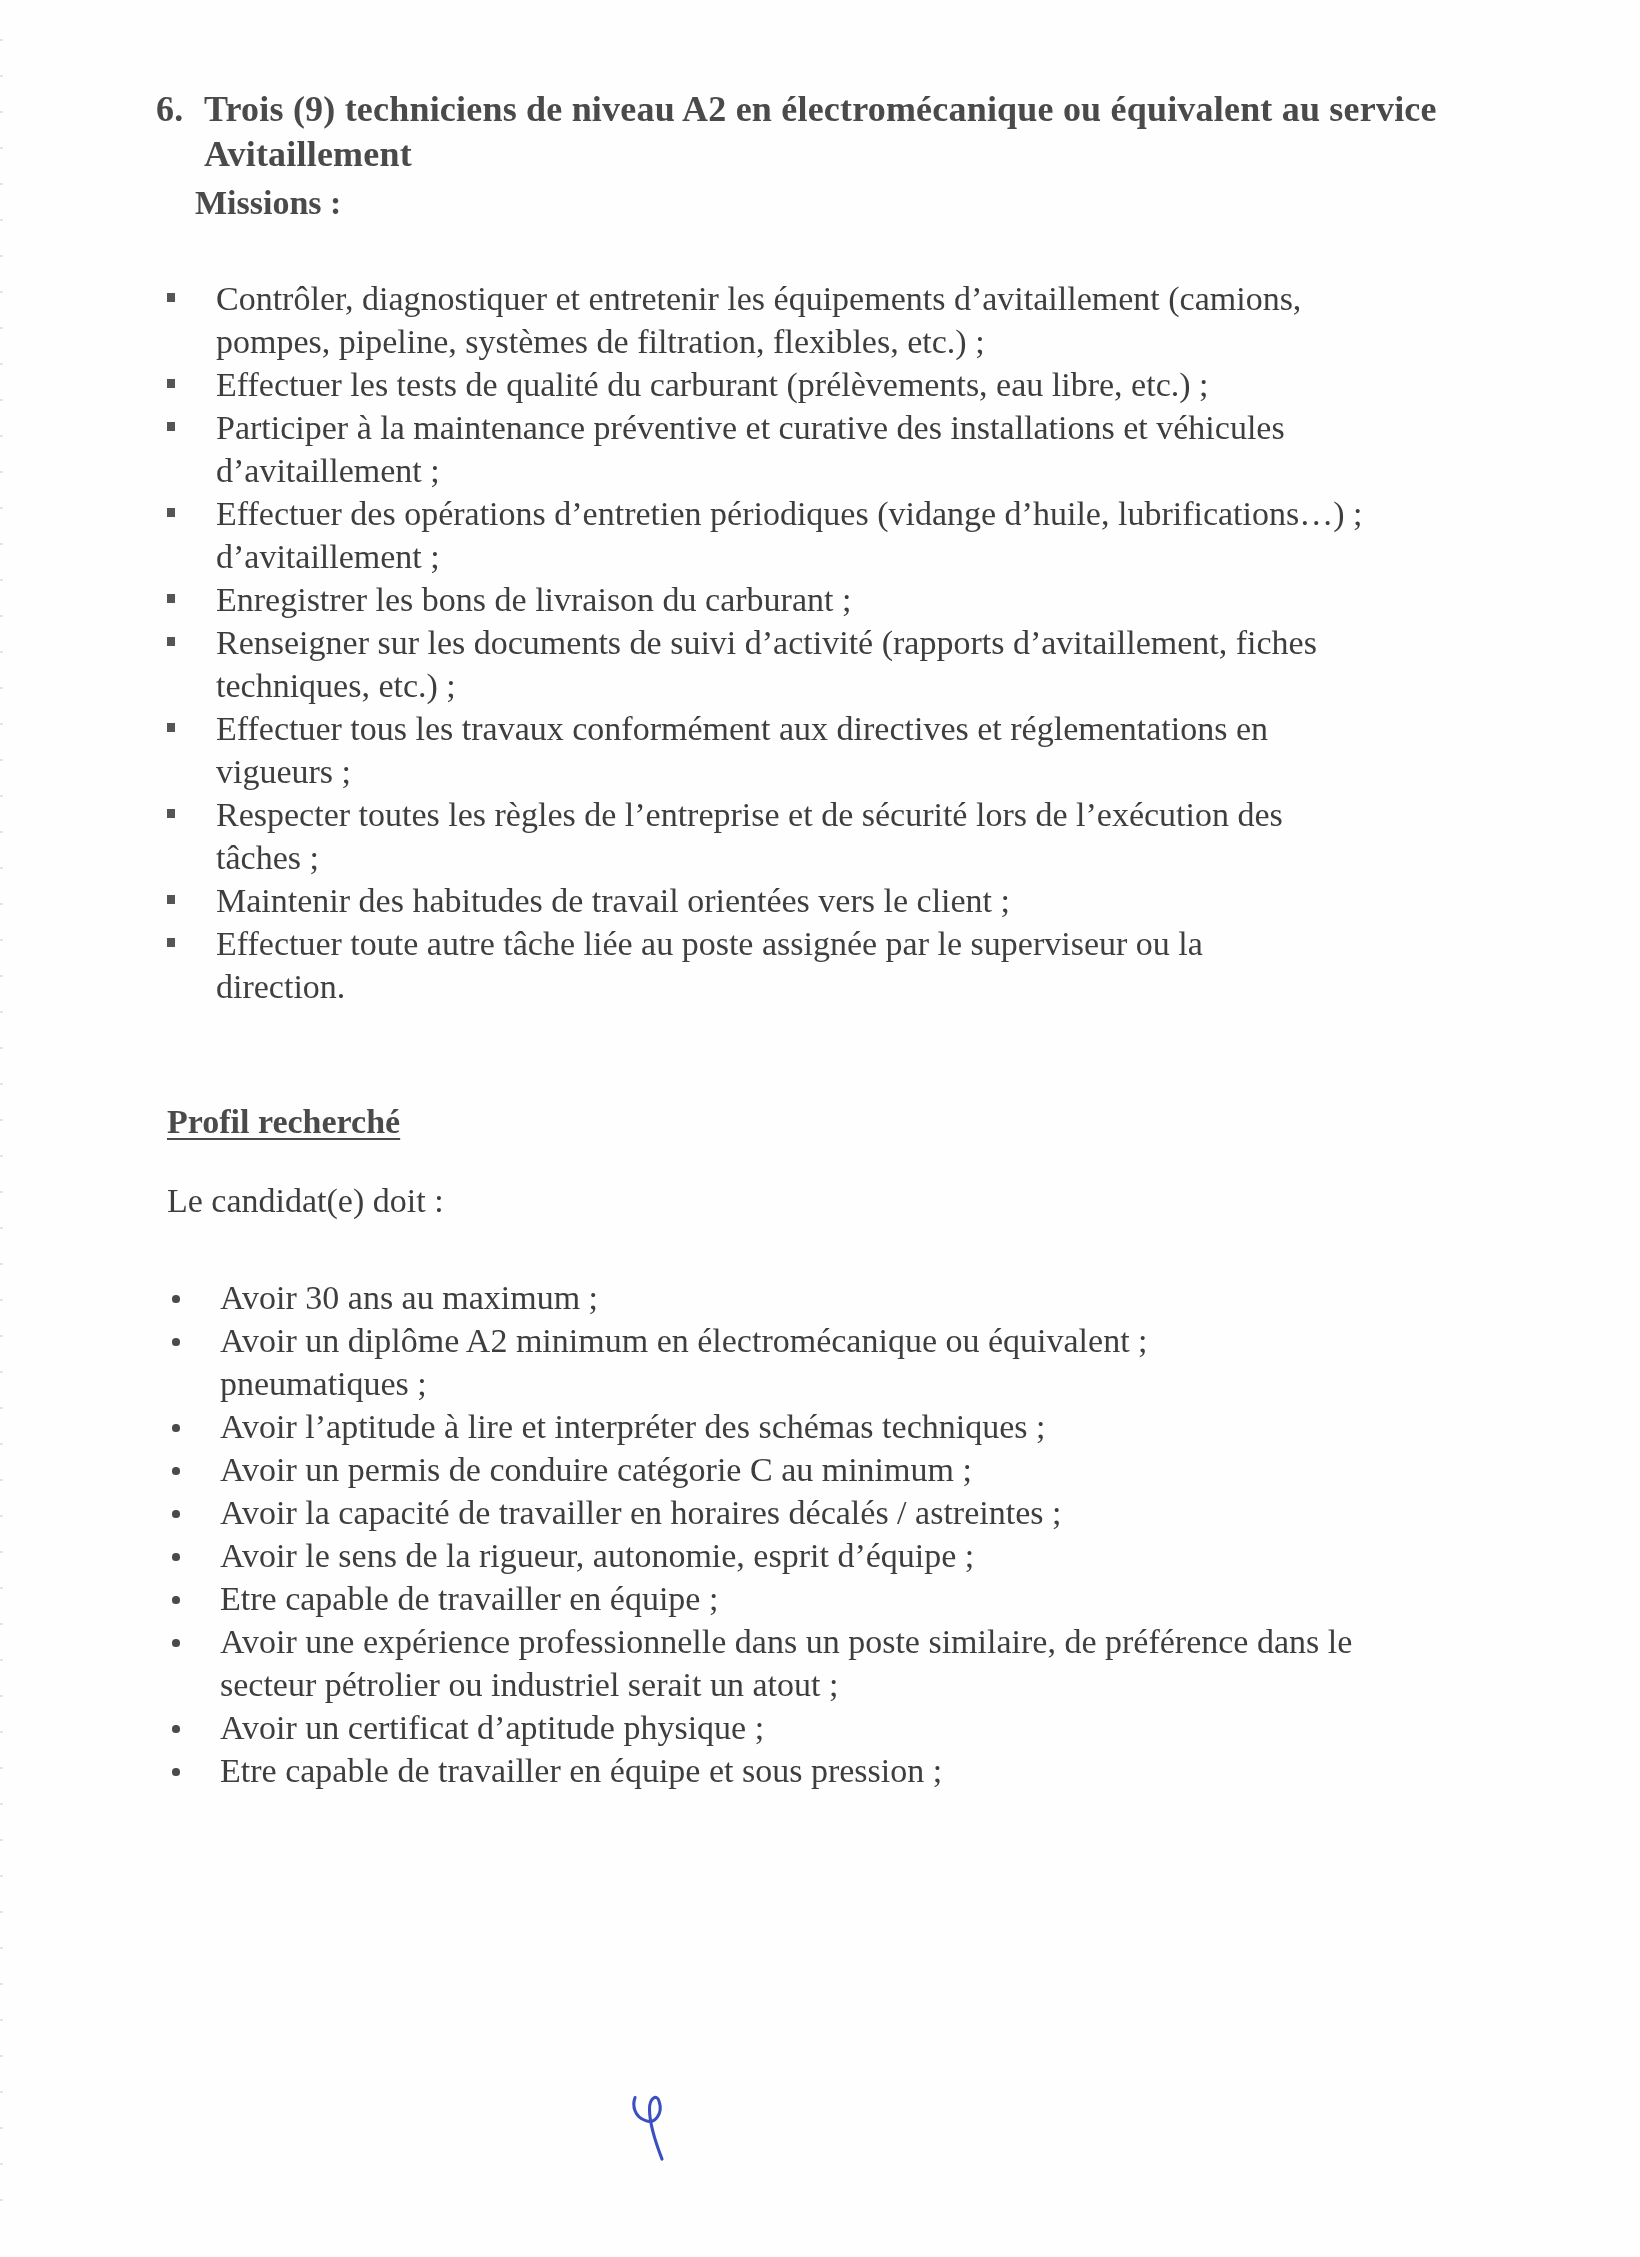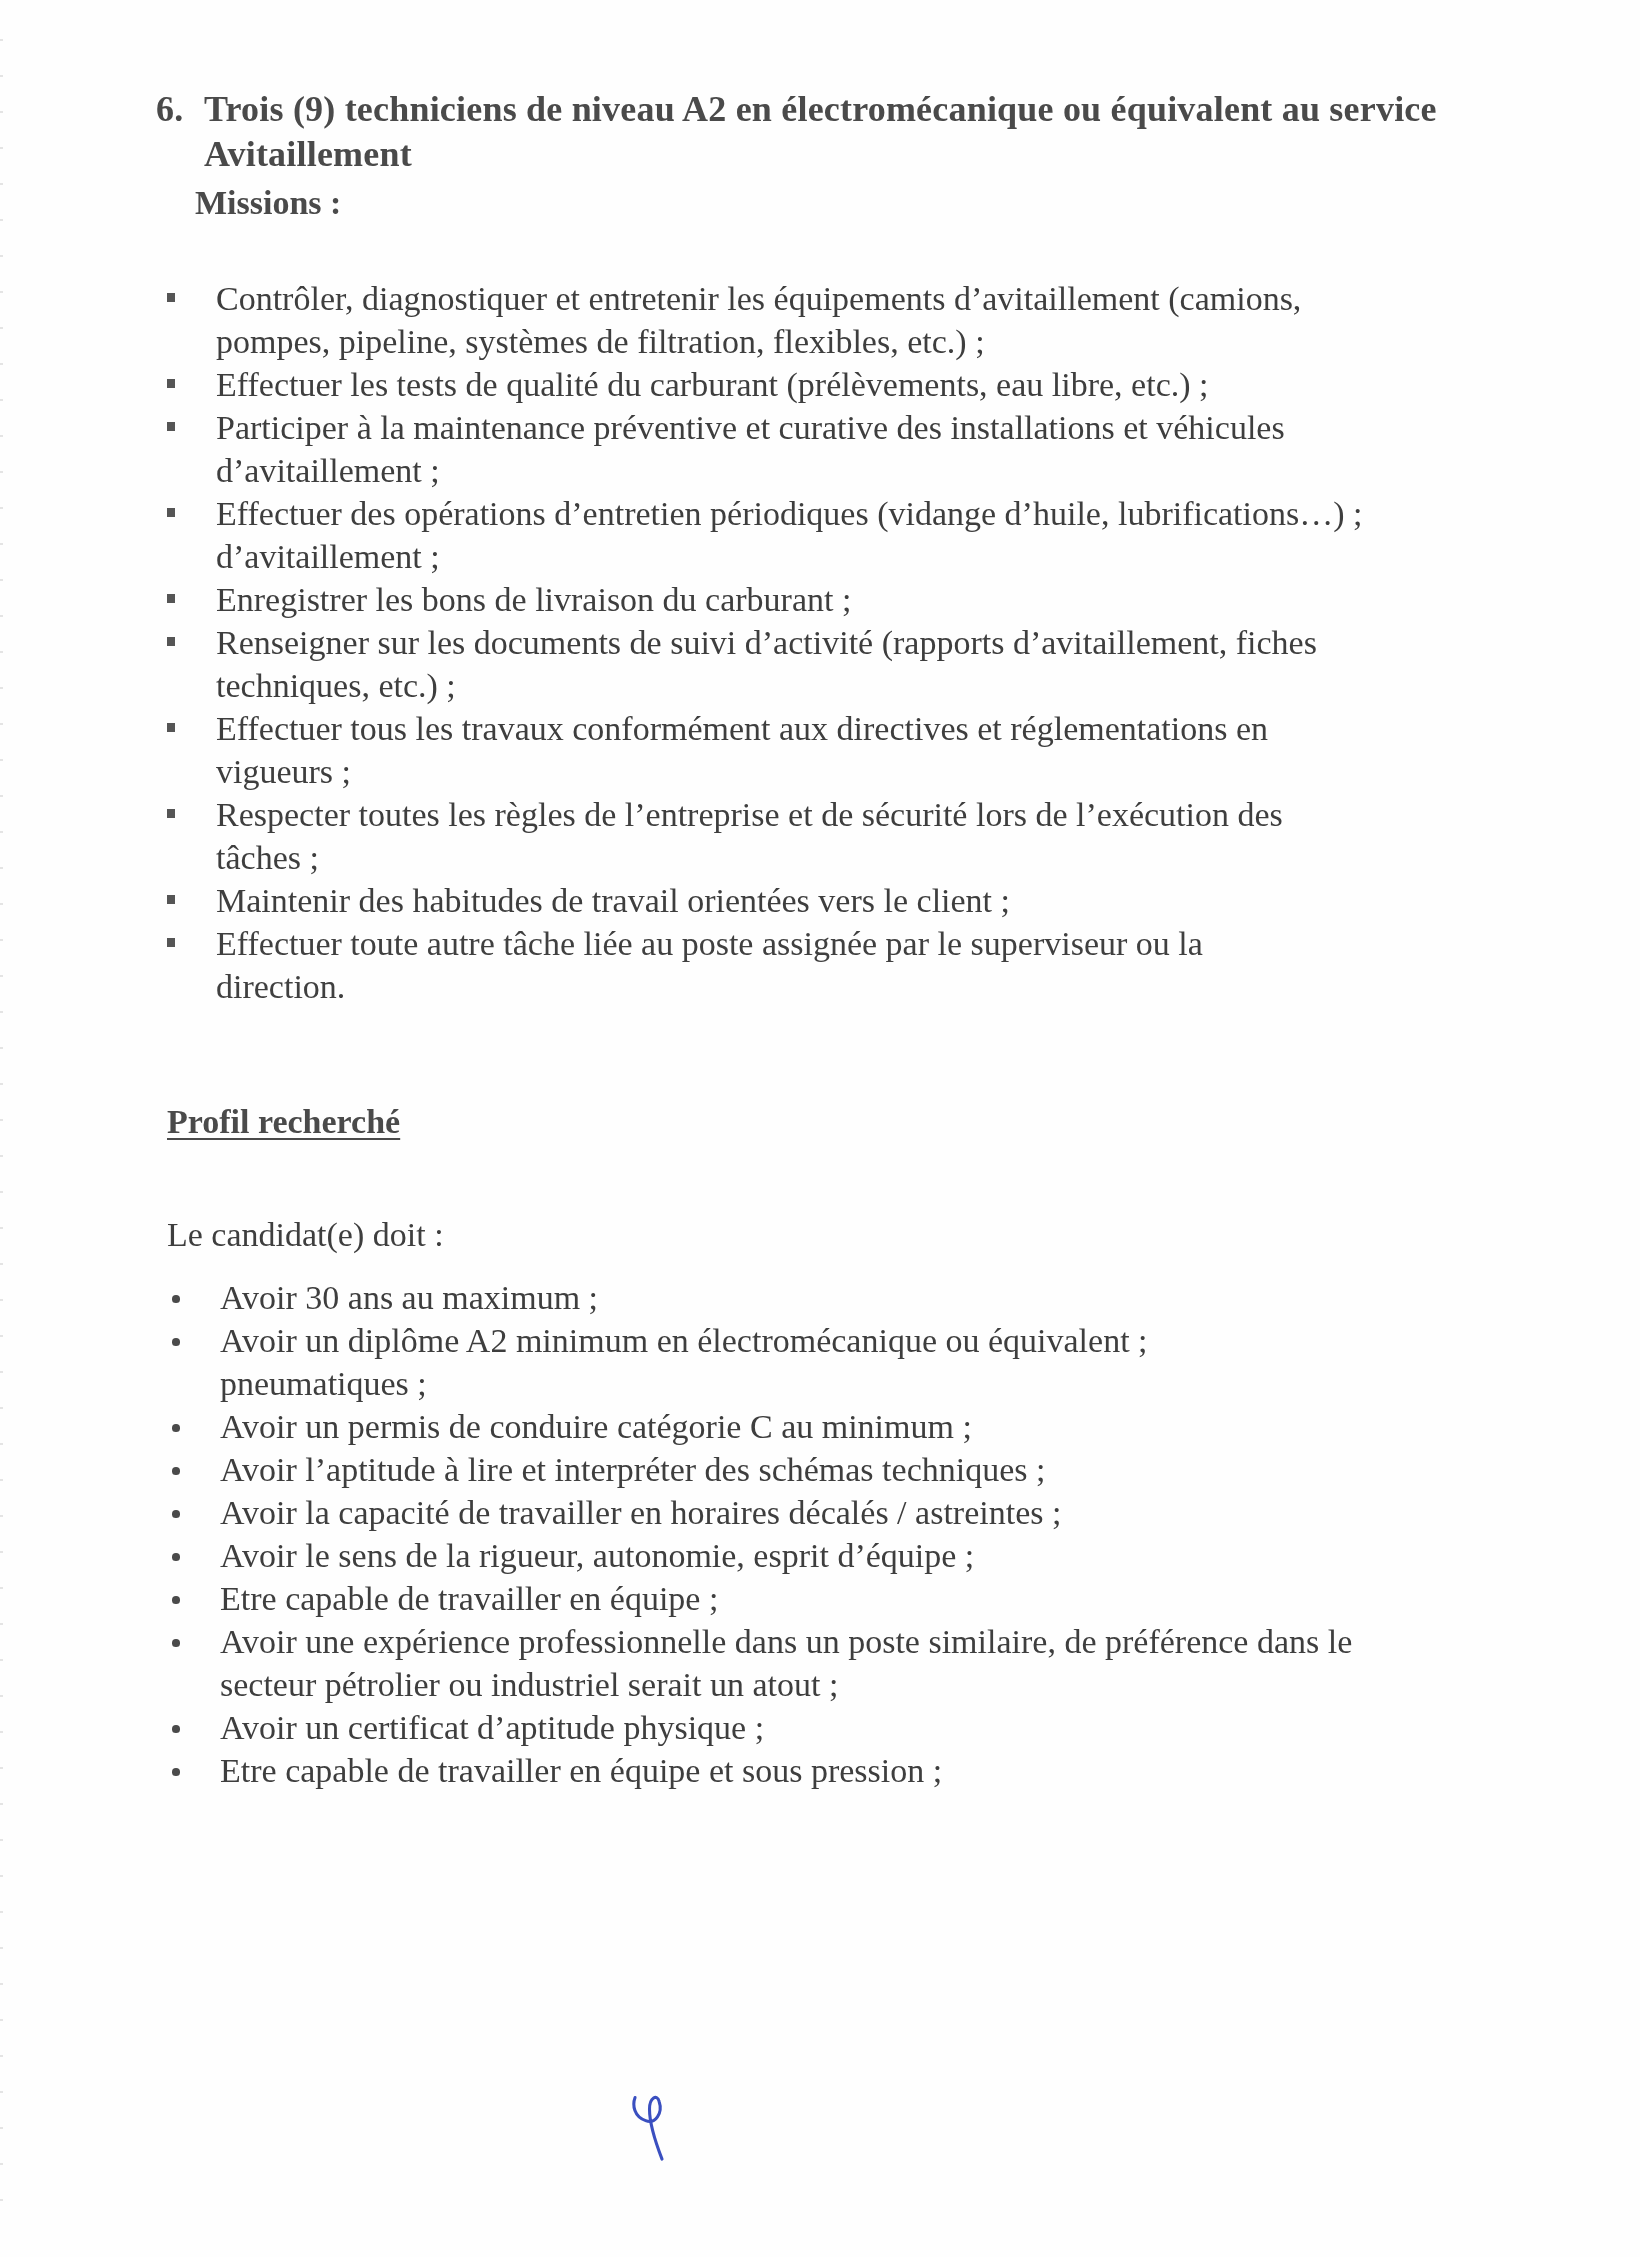--- a/index.html
+++ b/index.html
@@ -31,21 +31,21 @@
                 background: #4a4a4a; top: 19.3px; }
 
   .missions-list { top: 266px; }
   .profile-list { top: 1265px; }
   .profile-list .ln { padding-left: 209px; }
 
   .profil-heading { position: absolute; left: 167px; top: 1101px; font-weight: bold; font-size: 34px;
                     line-height: 42px; color: #4a4a4a; text-decoration: underline; text-decoration-thickness: 1.9px;
                     text-underline-offset: 4.8px; white-space: nowrap; }
   .intro { position: absolute; left: 167px; top: 1180px; font-size: 34px; line-height: 42px;
-           color: #3e3e3e; white-space: nowrap; margin-top: 34px; }
+           color: #3e3e3e; white-space: nowrap; }
 
   .page-num { position: absolute; left: 630px; top: 2086px; width: 39px; height: 77px; }
   .page-num svg { width: 39px; height: 77px; }
   .page-num .sr { position: absolute; width: 1px; height: 1px; overflow: hidden; clip: rect(0 0 0 0); }
 </style>
 </head>
 <body>
 
 <div class="page">
   <div class="edge-speckle"></div>
@@ -107,24 +107,24 @@
       <li class="item">
         <span class="ln"><span class="bullet-dot"></span><span>Avoir 30 ans au maximum ;</span></span>
       </li>
       <li class="item">
         <span class="ln"><span class="bullet-dot"></span><span>Avoir un diplôme A2 minimum en électromécanique ou équivalent ;</span></span>
       </li>
       <li class="item">
         <span class="ln"><span>pneumatiques ;</span></span>
       </li>
       <li class="item">
-        <span class="ln"><span class="bullet-dot"></span><span>Avoir un permis de conduire catégorie C au minimum ;</span></span>
+        <span class="ln"><span class="bullet-dot"></span><span>Avoir l’aptitude à lire et interpréter des schémas techniques ;</span></span>
       </li>
       <li class="item">
-        <span class="ln"><span class="bullet-dot"></span><span>Avoir l’aptitude à lire et interpréter des schémas techniques ;</span></span>
+        <span class="ln"><span class="bullet-dot"></span><span>Avoir un permis de conduire catégorie C au minimum ;</span></span>
       </li>
       <li class="item">
         <span class="ln"><span class="bullet-dot"></span><span>Avoir la capacité de travailler en horaires décalés / astreintes ;</span></span>
       </li>
       <li class="item">
         <span class="ln"><span class="bullet-dot"></span><span>Avoir le sens de la rigueur, autonomie, esprit d’équipe ;</span></span>
       </li>
       <li class="item">
         <span class="ln"><span class="bullet-dot"></span><span>Etre capable de travailler en équipe ;</span></span>
       </li>

